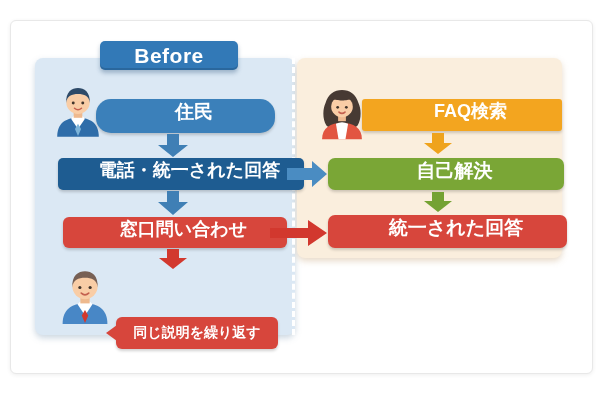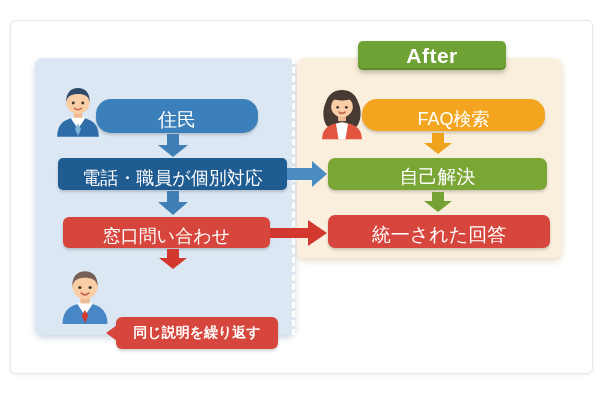--- a/index.html
+++ b/index.html
@@ -13,26 +13,26 @@
         box-shadow:0 3px 6px rgba(110,140,170,.35);}
   .panel-after{left:297px;top:58px;width:265px;height:200px;background:#faeedd;
         box-shadow:0 3px 6px rgba(190,150,100,.35);}
   .divider{position:absolute;left:292px;top:58px;height:277px;width:0;border-left:3px dashed #ffffff;}
   .badge{position:absolute;display:flex;align-items:center;justify-content:center;color:#ffffff;
         font-weight:bold;font-size:21px;letter-spacing:.5px;border-radius:5px;}
   .badge-before{left:100px;top:41px;width:138px;height:29px;background:#3279b7;
         box-shadow:0 3px 4px rgba(40,80,120,.35), inset 0 -2px 0 rgba(0,0,0,.14);}
   .badge-after{left:358px;top:41px;width:148px;height:29px;background:#6fa235;
         box-shadow:0 3px 4px rgba(80,100,40,.35), inset 0 -2px 0 rgba(0,0,0,.14);}
-  .step{position:absolute;display:flex;align-items:flex-end;justify-content:center;color:#ffffff;
-        font-weight:normal;box-shadow:0 2px 3px rgba(0,0,0,.18);white-space:nowrap;}
+  .step{position:absolute;display:flex;align-items:flex-start;justify-content:center;color:#ffffff;
+        font-weight:bold;box-shadow:0 2px 3px rgba(0,0,0,.18);white-space:nowrap;padding-left:17px;}
   #step-resident{left:96px;top:99px;width:162px;height:34px;background:#3b80ba;border-radius:15px;font-size:19px;}
   #step-phone{left:58px;top:158px;width:229px;height:32px;background:#1e5c91;border-radius:5px;font-size:18px;}
   #step-staff{left:63px;top:217px;width:207px;height:31px;background:#d7463c;border-radius:6px;font-size:18px;}
-  #step-faq{left:362px;top:99px;width:183px;height:32px;background:#f3a51f;border-radius:15px;font-size:18px;}
+  #step-faq{left:362px;top:99px;width:183px;height:32px;background:#f3a51f;border-radius:3px;font-size:18px;}
   #step-self{left:328px;top:158px;width:219px;height:32px;background:#7aa636;border-radius:7px;font-size:19px;}
   #step-unified{left:328px;top:215px;width:222px;height:33px;background:#d7463c;border-radius:7px;font-size:19px;}
   .bubble{position:absolute;left:116px;top:281px;width:162px;height:32px;background:#d7463c;border-radius:6px;
         color:#fff;font-weight:bold;font-size:14px;display:flex;align-items:center;justify-content:center;
         box-shadow:0 2px 3px rgba(0,0,0,.18);white-space:nowrap;margin-top:36px;}
   .bubble-tail{position:absolute;left:-10px;top:50%;transform:translateY(-50%);width:0;height:0;
         border-top:8px solid transparent;border-bottom:8px solid transparent;border-right:11px solid #d7463c;}
   #icon-man1{left:52px;top:83px;width:52px;height:54px;}
   #icon-man2{left:57px;top:266px;width:56px;height:58px;}
   #icon-woman{left:316px;top:85px;width:52px;height:55px;}
@@ -47,22 +47,22 @@
 </head>
 <body>
 
 <div class="stage">
   <div class="card"></div>
 
   <div class="panel panel-before"></div>
   <div class="panel panel-after"></div>
   <div class="divider"></div>
 
-  <div class="badge badge-after">
-    <span>After</span>
+  <div class="badge badge-before">
+    <span>Before</span>
   </div>
 
   <svg id="icon-man1" class="abs" viewBox="0 0 60 62">
     <path d="M6,62 C6,46 16,40 30,40 C44,40 54,46 54,62 Z" fill="#2f6da9"></path>
     <path d="M22,41 L30,53 L38,41 L35,38 L25,38 Z" fill="#ffffff"></path>
     <path d="M30,47 L33.5,53 L30,61 L26.5,53 Z" fill="#7db4d9"></path>
     <rect x="25" y="33" width="10" height="7" fill="#eeb98e"></rect>
     <circle cx="30" cy="22" r="13.5" fill="#f9cda6"></circle>
     <path d="M16.5,23 C15.5,10 23,5.5 30,5.5 C37,5.5 44.5,10 43.5,23 C43,14.5 37,12.5 30,12.5 C23,12.5 17,14.5 16.5,23 Z" fill="#2e4a68"></path>
     <circle cx="24.5" cy="23" r="1.7" fill="#40342b"></circle>
@@ -91,21 +91,21 @@
     <path d="M18,25 C17,12 23,7.5 30,7.5 C37,7.5 43,12 42,25 C42,17 40,15.5 36,16.5 C33,17.2 27,17.2 24,16.5 C20,15.5 18,17 18,25 Z" fill="#473a33"></path>
     <circle cx="25" cy="25" r="1.6" fill="#40342b"></circle>
     <circle cx="35" cy="25" r="1.6" fill="#40342b"></circle>
     <path d="M26.5,30.5 Q30,33.5 33.5,30.5" stroke="#c4604f" stroke-width="1.8" fill="none" stroke-linecap="round"></path>
   </svg>
 
   <div id="step-resident" class="step">
     <span>住民</span>
   </div>
   <div id="step-phone" class="step">
-    <span>電話・職員が個別対応</span>
+    <span>電話・統一された回答</span>
   </div>
   <div id="step-staff" class="step">
     <span>窓口問い合わせ</span>
   </div>
   <div class="bubble">
     <span class="bubble-tail"></span>
     <span>同じ説明を繰り返す</span>
   </div>
 
   <div id="step-faq" class="step">

